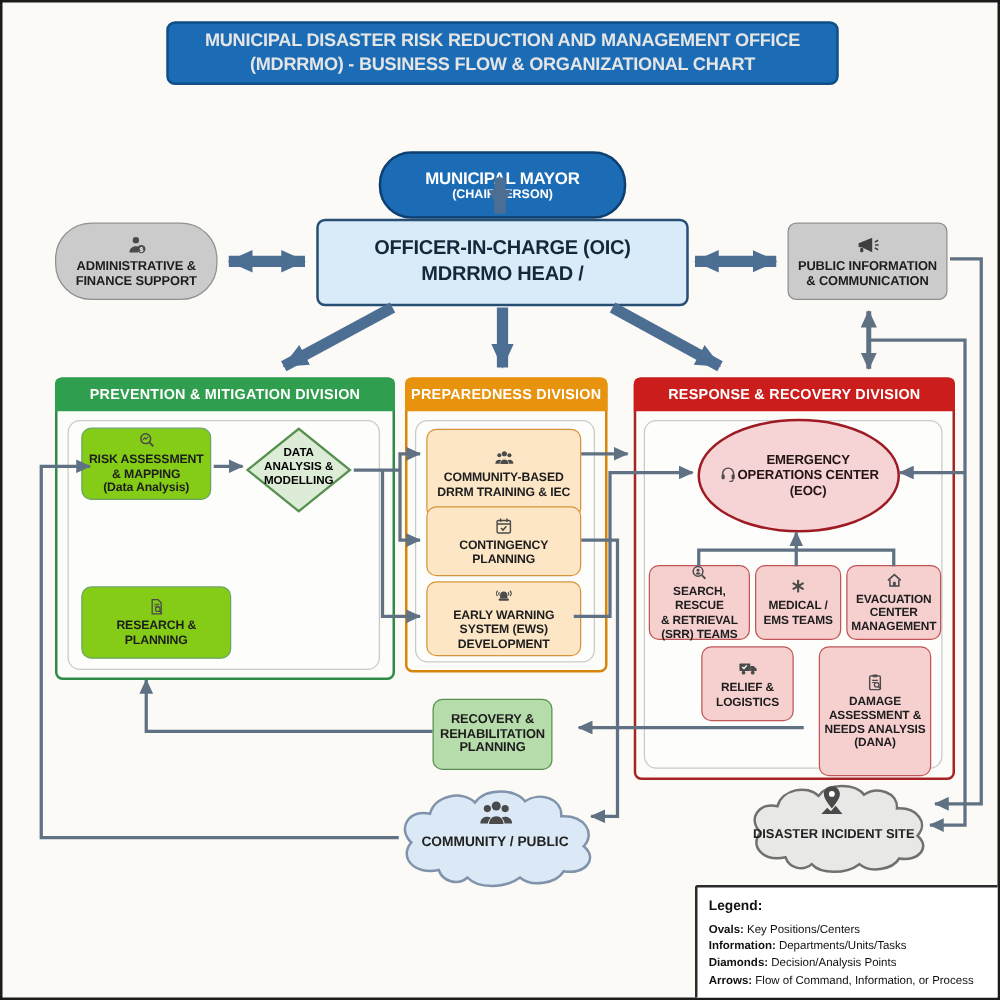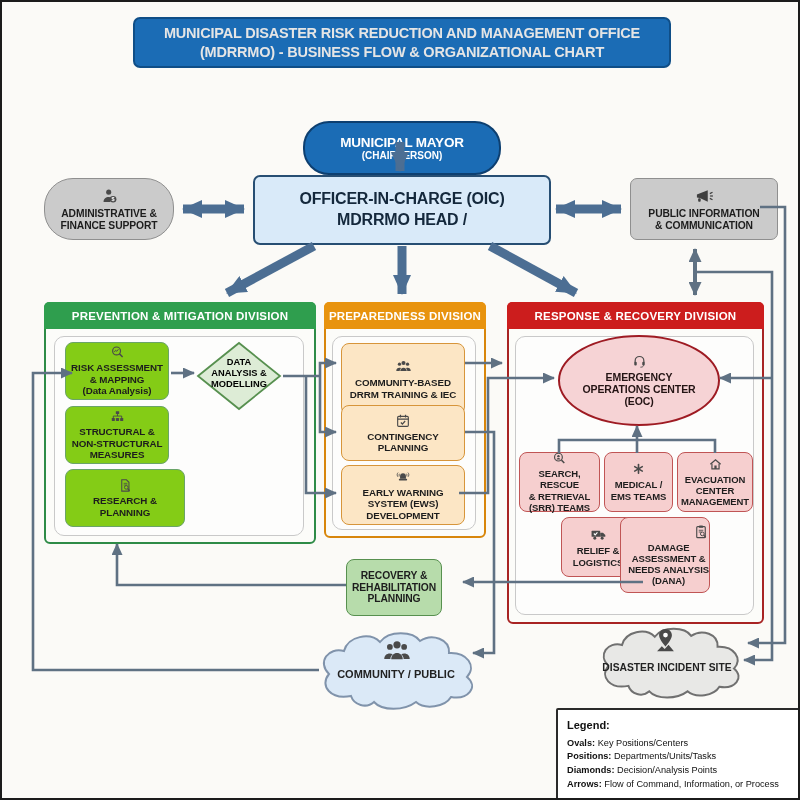--- a/index.html
+++ b/index.html
@@ -12,21 +12,21 @@
   .title-bar{position:absolute;left:131px;top:15px;width:534px;height:47px;background:#1b6cb5;border:2px solid #0f4e87;border-radius:7px;display:flex;flex-direction:column;align-items:center;justify-content:center;color:#e5e5e5;font-weight:bold;font-size:14.5px;line-height:1.3;letter-spacing:-0.2px;z-index:2;text-align:center;}
   .oval{position:absolute;left:301px;top:87px;width:194px;height:50px;background:#1b6cb5;border:2.5px solid #0d3f70;border-radius:26px;display:flex;flex-direction:column;align-items:center;justify-content:center;color:#fff;font-weight:bold;z-index:2;margin-top:32px;}
   .gray-box{background:#cbcbcb;border:1.5px solid #8f8f8f;border-radius:7px;font-size:10.3px;}
   .head-box{position:absolute;left:251px;top:173px;width:294px;height:66px;background:#d9eaf9;border:2.5px solid #274e73;border-radius:7px;display:flex;flex-direction:column;align-items:center;justify-content:center;color:#14283c;font-weight:bold;font-size:16px;line-height:1.3;z-index:2;letter-spacing:-0.2px;}
   .division{position:absolute;background:#fcfcf9;border-radius:6px;z-index:1;}
   .div-header{position:absolute;left:-2px;right:-2px;top:-2px;height:27px;display:flex;align-items:center;justify-content:center;color:#fff;font-weight:bold;font-size:11.5px;border-radius:5px 5px 0 0;letter-spacing:0.2px;}
   .panel{position:absolute;background:#fdfdfc;border:1.5px solid #c9c9c9;border-radius:10px;z-index:1;}
   .green-sm{background:#84cc16;border:1.5px solid #6aa468;font-size:9.8px;}
   .orange-sm{background:#fce6c5;border:1.5px solid #d7953a;font-size:9.8px;}
   .pink-sm{background:#f6cfcf;border:1.5px solid #c05555;font-size:9.5px;}
-  .eoc{position:absolute;left:556px;top:333px;width:158px;height:87px;background:#f6d3d5;border:2px solid #9e1b23;border-radius:50%;display:flex;flex-direction:column;align-items:center;justify-content:center;text-align:center;font-weight:bold;font-size:10.5px;color:#241414;z-index:2;}
+  .eoc{position:absolute;left:556px;top:333px;width:158px;height:87px;background:#f6d3d5;border:2px solid #9e1b23;border-radius:50%;display:flex;flex-direction:row;align-items:center;justify-content:center;text-align:center;font-weight:bold;font-size:10.5px;color:#241414;z-index:2;}
   .recovery{background:#b7dcab;border:1.5px solid #57904f;font-size:10.3px;}
   .cloud-label{position:absolute;text-align:center;font-weight:bold;color:#222;z-index:6;}
   .legend{position:absolute;left:554px;top:706px;width:236px;height:85px;background:#ffffff;border:2px solid #2a2a2a;border-radius:2px;padding:7px 9px;z-index:2;font-size:9.2px;color:#111;line-height:1.5;white-space:nowrap;}
   .legend .lg-title{font-size:11px;font-weight:bold;display:block;margin-bottom:3px;}
   .legend b{font-weight:bold;}
   #overlay{position:absolute;left:0;top:0;width:800px;height:800px;z-index:5;pointer-events:none;}
   .diamond-lbl{position:absolute;left:199px;top:355px;width:76px;text-align:center;font-weight:bold;font-size:9.3px;line-height:1.18;z-index:6;white-space:pre-line;}
 </style>
 </head>
 <body>
@@ -56,21 +56,21 @@
       </span>
     <span class="lbl">ADMINISTRATIVE &amp;
 FINANCE SUPPORT</span>
   </div>
 
   <div class="head-box">
     <span>OFFICER-IN-CHARGE (OIC)</span>
     <span>MDRRMO HEAD /</span>
   </div>
 
-  <div class="box gray-box" style="left:628px;top:176px;width:148px;height:62px;">
+  <div class="box gray-box" style="left:628px;top:176px;width:128px;height:62px;">
     <span class="icon" style="width:20px;height:20px;">
         <svg viewBox="0 0 24 24">
           <g fill="#3f3f3f">
             <path d="M3.5 10.2v3.6l3.5.6 9.5 4.6V5z"></path>
             <rect x="5" y="14.8" width="3" height="4.2" rx="1"></rect>
           </g>
           <g stroke="#3f3f3f" stroke-width="1.5" fill="none">
             <path d="M19 9.2l3.2-1.7"></path>
             <path d="M19.3 12h3.4"></path>
             <path d="M19 14.8l3.2 1.7"></path>
@@ -89,38 +89,20 @@
     <span class="icon" style="width:15px;height:15px;">
         <svg viewBox="0 0 24 24" fill="none" stroke="#4a4a4a">
           <circle cx="10.5" cy="9.5" r="6.3" stroke-width="1.9"></circle>
           <path d="M6.8 11.2l2.3-2.8 1.8 1.7 2.6-3.4" stroke-width="1.5"></path>
           <path d="M15.2 14.2l5 5" stroke-width="2.3"></path>
         </svg>
       </span>
     <span class="lbl">RISK ASSESSMENT
 &amp; MAPPING
 (Data Analysis)</span>
-  </div>
-  <div class="box green-sm" style="left:63px;top:404px;width:104px;height:58px;">
-    <span class="icon" style="width:15px;height:15px;">
-        <svg viewBox="0 0 24 24">
-          <g fill="#4a4a4a">
-            <rect x="9.3" y="3.5" width="5.4" height="4.6" rx="0.6"></rect>
-            <rect x="2.8" y="14.5" width="5" height="4.6" rx="0.6"></rect>
-            <rect x="9.5" y="14.5" width="5" height="4.6" rx="0.6"></rect>
-            <rect x="16.2" y="14.5" width="5" height="4.6" rx="0.6"></rect>
-          </g>
-          <g stroke="#4a4a4a" stroke-width="1.5" fill="none">
-            <path d="M12 8.1v3.2M5.3 14.5v-3.2h13.4v3.2"></path>
-          </g>
-        </svg>
-      </span>
-    <span class="lbl">STRUCTURAL &amp;
-NON-STRUCTURAL
-MEASURES</span>
   </div>
   <div class="box green-sm" style="left:63px;top:467px;width:120px;height:58px;">
     <span class="icon" style="width:15px;height:15px;">
         <svg viewBox="0 0 24 24" fill="none" stroke="#4a4a4a">
           <path d="M6 2.8h7.5l4 4V21H6z" stroke-width="1.7"></path>
           <path d="M9 8.5h6M9 11.2h6" stroke-width="1.3"></path>
           <circle cx="13.2" cy="15" r="2.9" stroke-width="1.5"></circle>
           <path d="M15.4 17.2l3.2 3.2" stroke-width="1.9"></path>
         </svg>
       </span>
@@ -239,21 +221,21 @@
             <path d="M14.4 9.6h3.9l3.3 3.2v2.4h-7.2z"></path>
             <circle cx="6.8" cy="17.2" r="2.1"></circle>
             <circle cx="17.2" cy="17.2" r="2.1"></circle>
           </g>
           <path d="M5.4 10.6l1.9 1.9 3.2-3.6" fill="none" stroke="#fff" stroke-width="1.6"></path>
         </svg>
       </span>
     <span class="lbl">RELIEF &amp;
 LOGISTICS</span>
   </div>
-  <div class="box pink-sm" style="left:618px;top:515px;width:90px;height:76px;align-items:flex-end;">
+  <div class="box pink-sm" style="left:653px;top:515px;width:90px;height:104px;">
     <span class="icon" style="width:16px;height:16px;">
         <svg viewBox="0 0 24 24">
           <rect x="5.6" y="4" width="12.8" height="16.5" rx="1.4" fill="none" stroke="#4a4a4a" stroke-width="1.7"></rect>
           <rect x="9" y="2.4" width="6" height="3.4" rx="1" fill="#4a4a4a"></rect>
           <path d="M8.6 9.4h6.8M8.6 12h4.4" stroke="#4a4a4a" stroke-width="1.3"></path>
           <circle cx="14" cy="14.8" r="2.8" fill="none" stroke="#4a4a4a" stroke-width="1.5"></circle>
           <path d="M16.1 16.9l3 3" stroke="#4a4a4a" stroke-width="1.8"></path>
         </svg>
       </span>
     <span class="lbl">DAMAGE
@@ -280,21 +262,21 @@
   <div class="cloud-label" style="left:650px;top:625px;width:27px;height:27px;"><svg viewBox="0 0 24 24">
         <path d="M12 1.8c-3.2 0-5.7 2.5-5.7 5.6 0 3.9 5.7 10 5.7 10s5.7-6.1 5.7-10c0-3.1-2.5-5.6-5.7-5.6z" fill="#4a4a4a"></path>
         <circle cx="12" cy="7.2" r="2.1" fill="#fff"></circle>
         <path d="M4.5 21.5l4.2-4.4 2.6 2.4 3.4-3.8 4.8 5.8z" fill="#4a4a4a"></path>
       </svg></div>
   <div class="cloud-label" style="left:580px;top:660px;width:170px;font-size:10.3px;">DISASTER INCIDENT SITE</div>
 
   <div class="legend">
     <span class="lg-title">Legend:</span>
     <div><b>Ovals:</b><span> Key Positions/Centers</span></div>
-    <div><b>Positions:</b><span> Departments/Units/Tasks</span></div>
+    <div><b>Information:</b><span> Departments/Units/Tasks</span></div>
     <div><b>Diamonds:</b><span> Decision/Analysis Points</span></div>
     <div><b>Arrows:</b><span> Flow of Command, Information, or Process</span></div>
   </div>
 
   <svg id="overlay" viewBox="0 0 800 800">
     <defs>
       <marker id="mThick" markerUnits="userSpaceOnUse" markerWidth="20" markerHeight="18" refX="19" refY="9" orient="auto">
           <path d="M0,0 L20,9 L0,18 z" fill="#4c6e93"></path>
         </marker>
       <marker id="mThickS" markerUnits="userSpaceOnUse" markerWidth="20" markerHeight="18" refX="19" refY="9" orient="auto-start-reverse">

